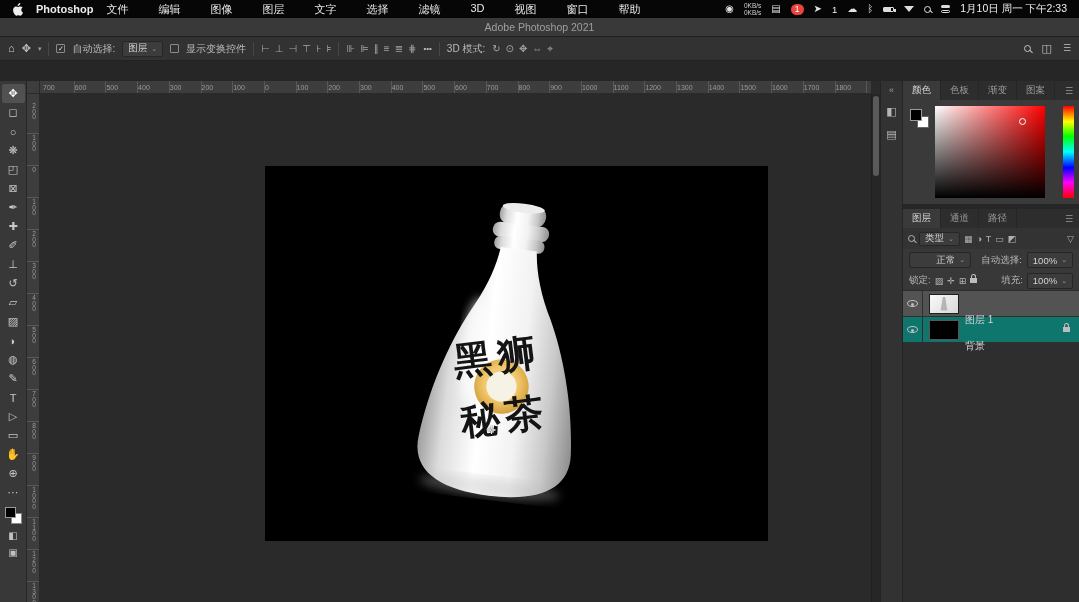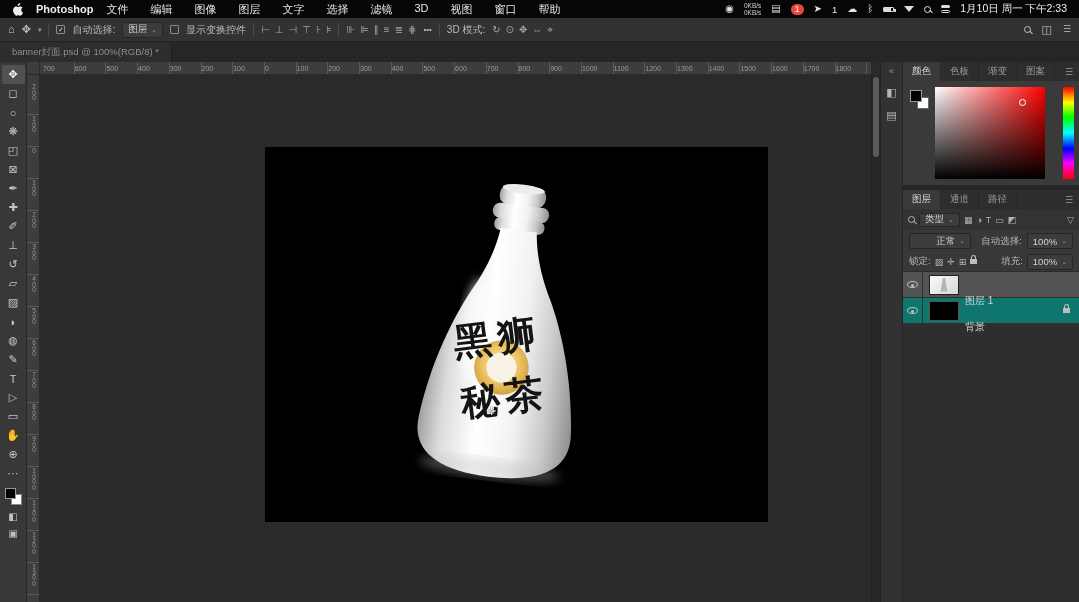--- a/index.html
+++ b/index.html
@@ -5,21 +5,21 @@
   *{box-sizing:border-box;margin:0;padding:0;}
   html,body{width:1079px;height:602px;overflow:hidden;background:#2a2a2a;
     font-family:"Liberation Sans","DejaVu Sans",sans-serif;}
   #app{position:relative;width:1079px;height:602px;display:flex;flex-direction:column;}
 
   
   .menubar{flex:0 0 18px;height:18px;background:#060606;display:flex;align-items:center;
     padding:0 12px;gap:13px;color:#ececec;font-size:11px;}
   .apple-logo svg{display:block;}
   .app-name{font-weight:bold;}
-  #menus{display:flex;gap:22px;}
+  #menus{display:flex;gap:30px;}
   .menu-item{color:#e8e8e8;white-space:nowrap;}
   .mb-right{margin-left:auto;display:flex;align-items:center;gap:10px;}
   .mb-icon{font-size:10px;color:#e3e3e3;line-height:1;}
   .net{display:flex;flex-direction:column;align-items:flex-end;font-size:6.5px;line-height:7px;color:#cfcfcf;}
   .badge{background:#e8463c;color:#fff;font-size:8.5px;line-height:11px;padding:0 4px;border-radius:6px;}
   .count{font-size:9.5px;color:#efefef;}
   .datetime{font-size:10.5px;white-space:nowrap;color:#f0f0f0;}
   .mag{width:7px;height:7px;border:1.3px solid currentColor;border-radius:50%;position:relative;display:inline-block;color:#e0e0e0;}
   .mag::after{content:"";position:absolute;width:4px;height:1.3px;background:currentColor;transform:rotate(45deg);right:-3px;bottom:-1px;}
   .battery{width:11px;height:5px;border:1px solid #ddd;border-radius:1px;position:relative;display:inline-block;}
@@ -185,20 +185,23 @@
       <span class="wifi"></span>
       <span class="mag"></span>
       <span class="cc">
           <i></i>
           <i></i>
         </span>
       <span class="datetime">1月10日 周一 下午2:33</span>
     </span>
   </div>
 
+  <div class="titlebar">
+    <span>Adobe Photoshop 2021</span>
+  </div>
 
   <div class="optionsbar">
     <span class="ob-icon">⌂</span>
     <span class="ob-icon">✥</span>
     <span class="caret">▾</span>
     <span class="sep"></span>
     <span class="checkbox">✓</span>
     <span class="ob-label">自动选择:</span>
     <span class="dd">
       <span>图层</span>
@@ -235,21 +238,20 @@
         <span>⌖</span>
       </span>
     <span class="ob-right">
       <span class="mag" style="color:#c2c2c2;"></span>
       <span class="ob-icon">◫</span>
       <span class="ob-icon" style="font-size:9px;">☰</span>
     </span>
   </div>
 
   <div class="tabbar" id="doc-tabs">
-      <div class="doc-tab">banner封面.psd @ 100%(RGB/8) *</div>
     </div>
 
   <div class="main">
 
     <div class="toolbar" id="tools">
         <span class="tool active">✥</span>
         <span class="tool">◻</span>
         <span class="tool">○</span>
         <span class="tool">❋</span>
         <span class="tool">◰</span>

